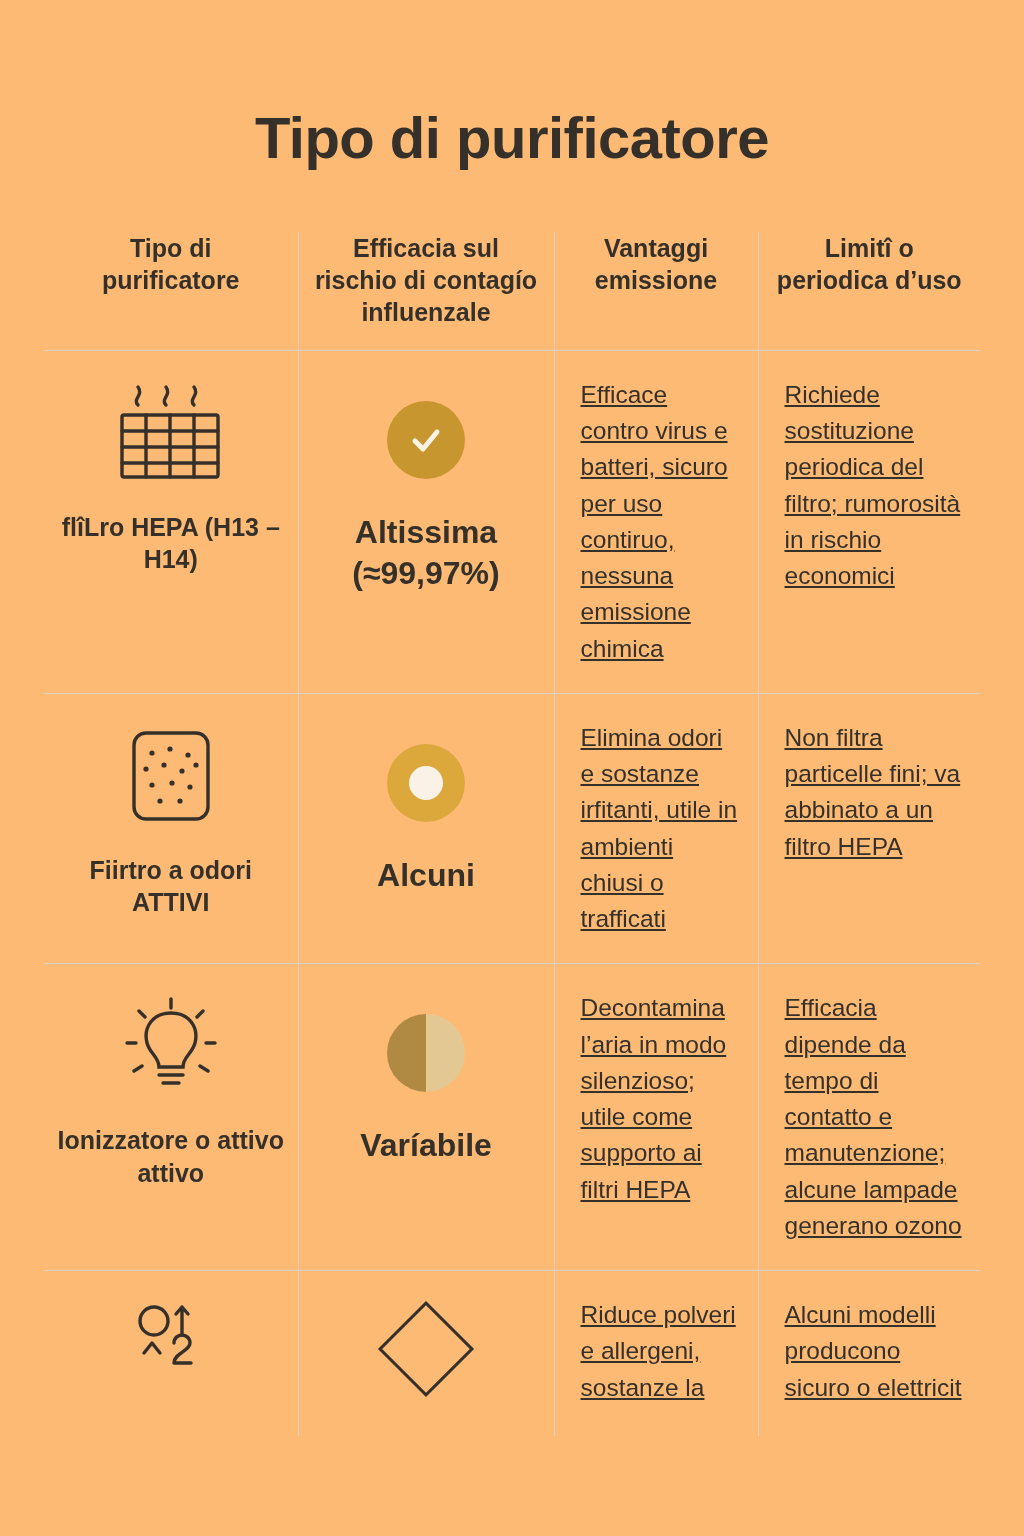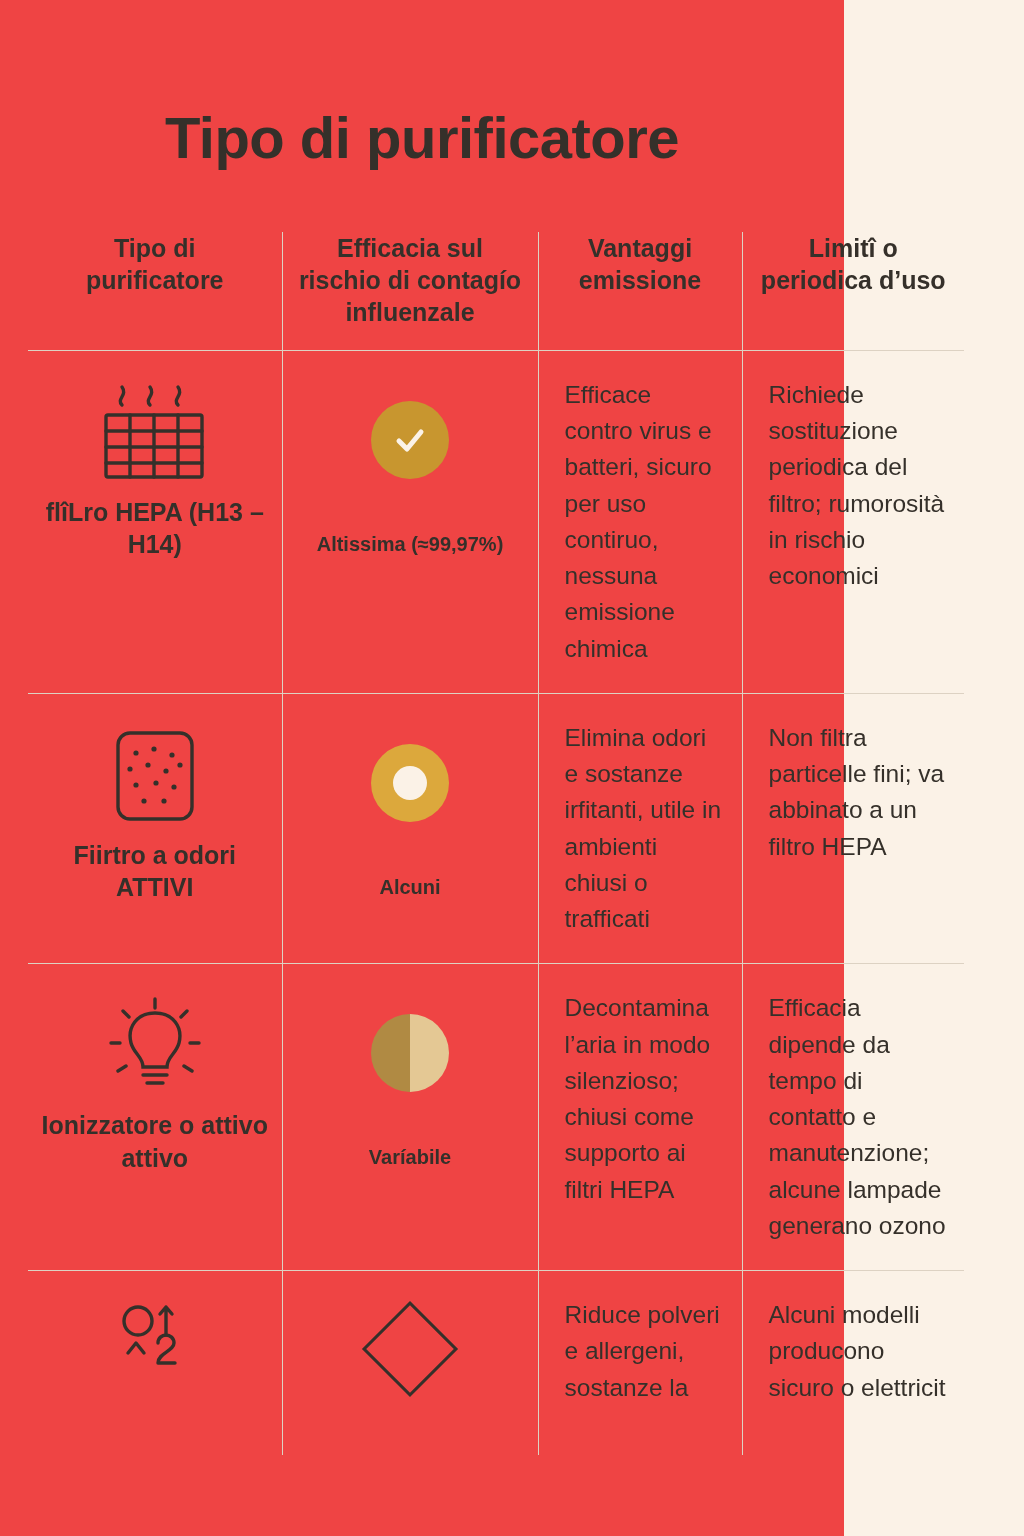--- a/index.html
+++ b/index.html
@@ -10,25 +10,25 @@
   body {
     width: 1024px;
     height: 1536px;
     overflow: hidden;
     font-family: "Liberation Sans", sans-serif;
     color: #34302a;
   }
 
   .page {
     position: relative;
-    width: 844px;
+    width: 1024px;
     height: 1536px;
-    background: #ef4444;
+    background: #fdba74;
     box-sizing: border-box;
-    padding: 0 28px;
+    padding: 0 44px;
   }
 
   .title {
     font-size: 58px;
     font-weight: bold;
     letter-spacing: -0.5px;
     color: #35302a;
     text-align: center;
     padding-top: 106px;
     line-height: 1.1;
@@ -72,41 +72,42 @@
   }
 
   .cell-type {
     text-align: center;
     padding: 24px 10px 26px 10px;
   }
   .type-label {
     font-size: 25px;
     font-weight: bold;
     line-height: 1.3;
-    margin-top: 3px;
+    margin-top: 18px;
     color: #35302a;
   }
 
   .cell-eff {
     text-align: center;
     padding: 30px 10px 26px 10px;
   }
   .eff-label {
-    font-size: 20px;
+    font-size: 32px;
     font-weight: bold;
     line-height: 1.3;
-    margin-top: 32px;
+    margin-top: 13px;
     color: #35302a;
   }
 
   .cell-text {
     font-size: 24.5px;
     line-height: 1.48;
     color: #35302a;
     padding: 26px 16px 26px 26px;
+    text-decoration: underline;
   }
 
   
   td.sep, th.sep {
     border-left: 1.5px solid #ddd2c3;
   }
 
   
   .icon-wrap {
     display: flex;
@@ -259,21 +260,21 @@
             </svg>
           </div>
           <div class="type-label">Ionizzatore o attivo attivo</div>
         </td>
         <td class="cell-eff sep">
           <div class="icon-wrap">
             <div class="badge-half"></div>
           </div>
           <div class="eff-label">Varíabile</div>
         </td>
-        <td class="cell-text sep">Decontamina l’aria in modo silenzioso; chiusi come supporto ai filtri HEPA</td>
+        <td class="cell-text sep">Decontamina l’aria in modo silenzioso; utile come supporto ai filtri HEPA</td>
         <td class="cell-text sep">Efficacia dipende da tempo di contatto e manutenzione; alcune lampade generano ozono</td>
       </tr>
 
       <tr>
         <td class="cell-type">
           <div class="icon-wrap line-icon" style="height:96px">
             <svg width="130" height="96" viewBox="0 0 130 96" fill="none" stroke="#35302a" stroke-width="3.4" stroke-linecap="round" stroke-linejoin="round">
               <circle cx="48" cy="26" r="14"></circle>
               <path d="M76 40V12M70 19l6-7 6 7"></path>
               <path d="M38 58l8-10 8 10"></path>

